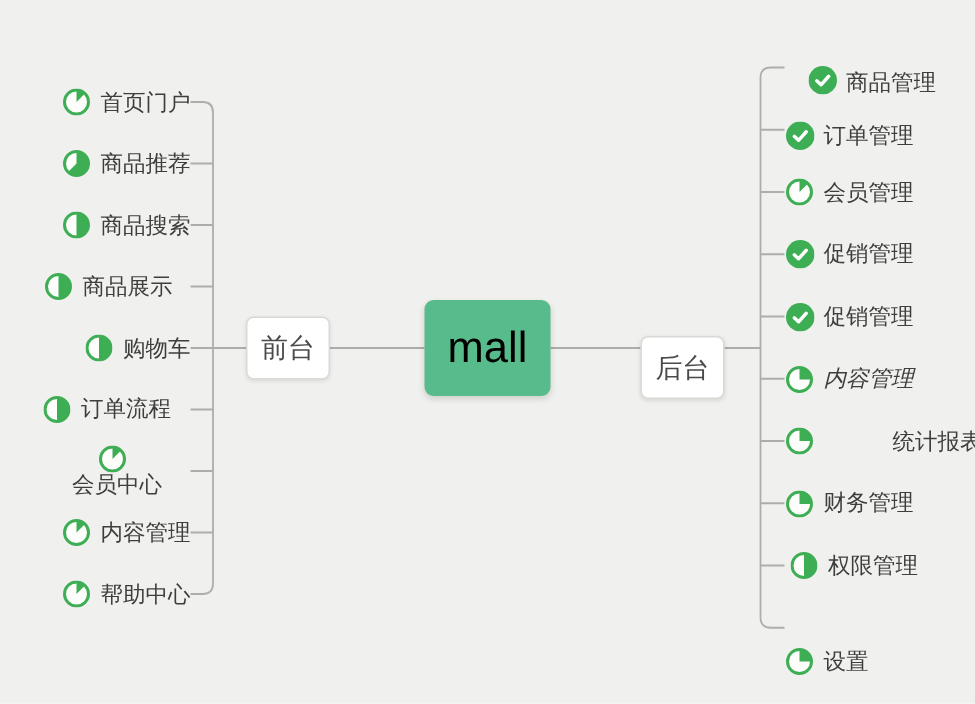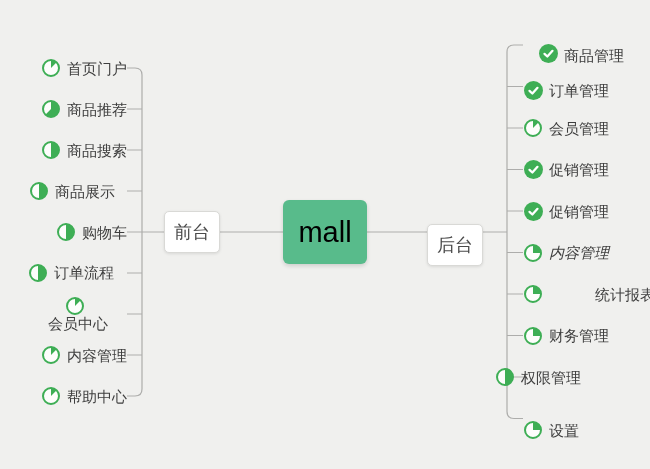--- a/index.html
+++ b/index.html
@@ -209,30 +209,30 @@
     </div>
       <div class="row" style="top: 317.5px; left: 523px;">
       <span class="icon">
           <svg width="18" height="18" viewBox="0 0 18 18">
             <circle cx="9" cy="9" r="8" fill="#fdfdfc" stroke="#3eae55" stroke-width="2"></circle>
             <path d="M9 9 L9 1 A8 8 0 0 1 17.00 9.00 Z" fill="#3eae55"></path>
           </svg>
         </span>
       <span class="label">财务管理</span>
     </div>
-      <div class="row" style="top: 359px; left: 495px;">
+      <div class="row" style="top: 359px; left: 526px;">
       <span class="icon">
           <svg width="18" height="18" viewBox="0 0 18 18">
             <circle cx="9" cy="9" r="8" fill="#fdfdfc" stroke="#3eae55" stroke-width="2"></circle>
             <path d="M9 9 L9 1 A8 8 0 0 1 9.00 17.00 Z" fill="#3eae55"></path>
           </svg>
         </span>
       <span class="label">权限管理</span>
     </div>
-      <div class="row" style="top: 412px; left: 523px;">
+      <div class="row" style="top: 423px; left: 523px;">
       <span class="icon">
           <svg width="18" height="18" viewBox="0 0 18 18">
             <circle cx="9" cy="9" r="8" fill="#fdfdfc" stroke="#3eae55" stroke-width="2"></circle>
             <path d="M9 9 L9 1 A8 8 0 0 1 17.00 9.00 Z" fill="#3eae55"></path>
           </svg>
         </span>
       <span class="label">设置</span>
     </div>
     </div>
 

